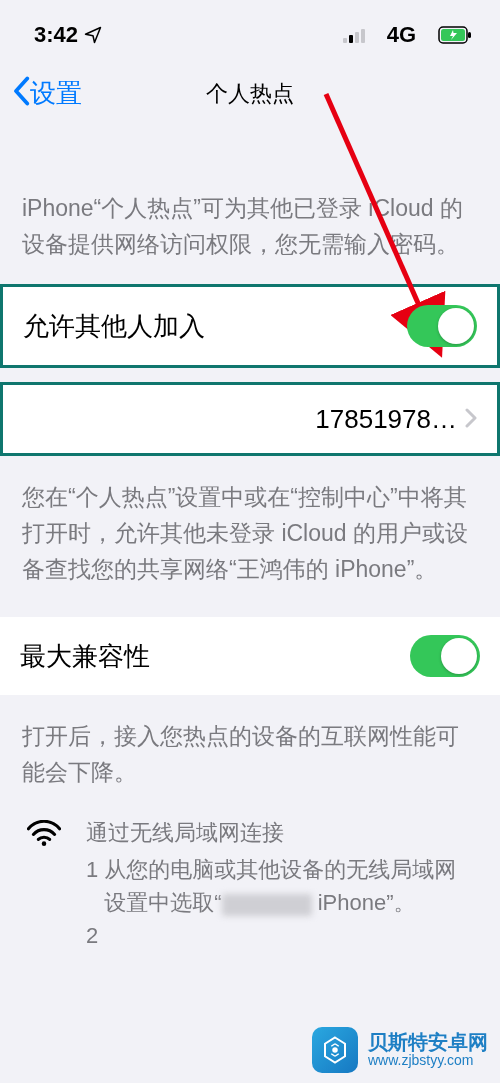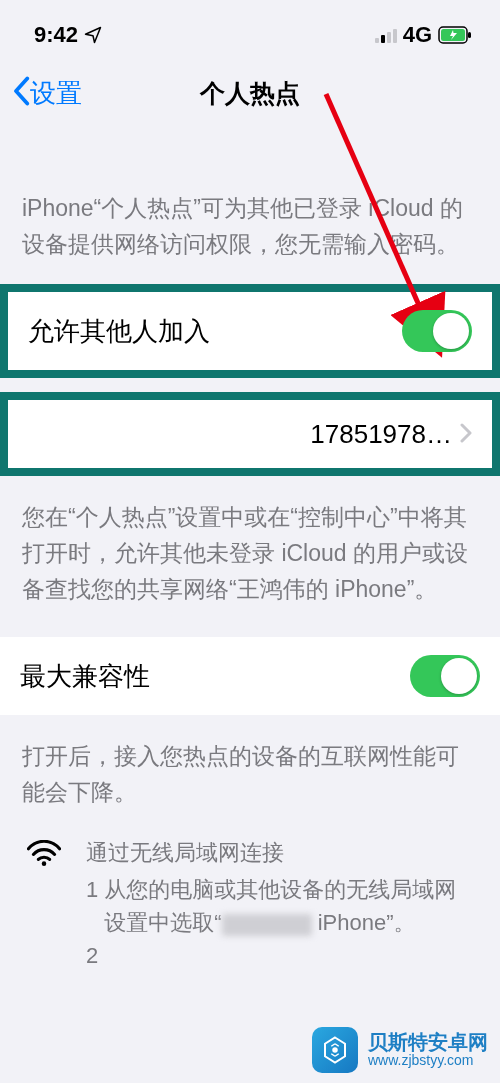--- a/index.html
+++ b/index.html
@@ -17,42 +17,42 @@
   .status-bar {
     display: flex;
     justify-content: space-between;
     align-items: center;
     padding: 18px 28px 6px 34px;
     height: 58px;
     font-size: 22px;
     font-weight: 600;
   }
   .status-left { display: flex; align-items: center; gap: 6px; }
-  .status-right { display: flex; align-items: center; gap: 6px; }
+  .status-right { display: flex; align-items: center; gap: 22px; }
 
   
   .nav {
     display: flex;
     align-items: center;
     padding: 18px 12px 14px;
     position: relative;
   }
   .back {
     display: flex;
     align-items: flex-start;
     color: #007aff;
     font-size: 26px;
   }
   .back-chevron { font-size: 34px; line-height: 1; }
   .title {
     position: absolute;
     left: 50%;
     transform: translateX(-50%);
-    font-size: 25px;
-    font-weight: 700;
+    font-size: 22px;
+    font-weight: 400;
   }
 
   
   .desc {
     padding: 24px 22px 22px;
     font-size: 23px;
     line-height: 1.55;
     color: #7a7a7f;
   }
   .desc.first { padding-top: 66px; }
@@ -85,21 +85,21 @@
     right: 3px;
     width: 36px;
     height: 36px;
     border-radius: 50%;
     background: #fff;
     box-shadow: 0 1px 3px rgba(0,0,0,0.25);
   }
 
   
   .highlight-box {
-    border: 8px solid #0f766e;
+    border: 3px solid #0f766e;
   }
 
   
   .arrow {
     position: absolute;
     top: 86px;
     left: 318px;
     pointer-events: none;
   }
 
@@ -161,21 +161,21 @@
   .signal i:nth-child(2){height:8px}
   .signal i:nth-child(3){height:11px}
   .signal i:nth-child(4){height:14px}
   .signal i.active { background:#000; }
 </style>
 </head>
 <body>
 
 <div class="status-bar">
   <div class="status-left">
-    <span>9:42</span>
+    <span>3:42</span>
     <svg width="18" height="18" viewBox="0 0 24 24">
       <path d="M2 11 L22 2 L14 22 L12 13 Z" fill="none" stroke="#000" stroke-width="2" stroke-linejoin="round"></path>
     </svg>
   </div>
   <div class="status-right">
     <span class="signal">
       <i></i>
         <i class="active"></i>
         <i></i>
         <i></i>

